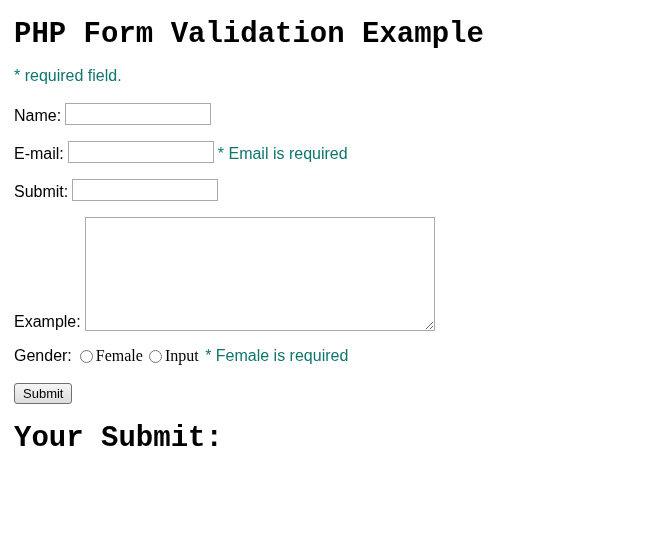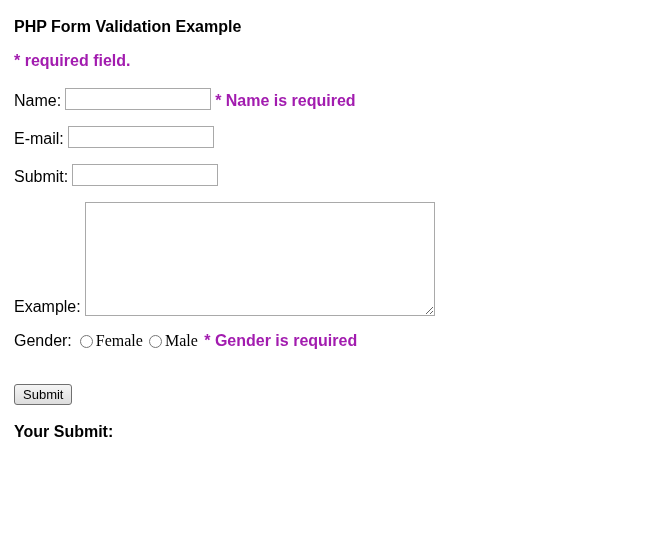--- a/index.html
+++ b/index.html
@@ -6,27 +6,27 @@
       font-family: "Segoe UI", Tahoma, Arial, sans-serif;
       font-size: 16px;
       color: #000;
       background: #fff;
       margin: 0;
       padding: 14px;
       width: 665px;
       box-sizing: border-box;
     }
     h2 {
-      font-size: 16px;
+      font-size: 29px;
       font-weight: bold;
       margin: 4px 0 14px 0;
+      font-family: Liberation Mono, monospace;
     }
     .error {
-      color: #a21caf;
-      font-weight: bold;
+      color: #0f766e;
     }
     .form-row {
       margin-bottom: 16px;
       display: flex;
       align-items: flex-end;
       flex-wrap: wrap;
     }
     .form-row label {
       margin-right: 4px;
       text-align: right;
@@ -69,62 +69,62 @@
     .submit-row {
       margin-top: 7px;
       margin-bottom: 18px;
     }
     .required-note {
       margin-bottom: 18px;
     }
     .gender-row {
       display: flex;
       align-items: center;
-      margin-bottom: 34px;
+      margin-bottom: 18px;
     }
     .gender-row label:first-child {
       margin-right: 4px;
     }
   </style>
 </head>
 <body>
 
 <h2>PHP Form Validation Example</h2>
 
 <p class="error required-note">* required field.</p>
 
 <div class="form-row">
   <label>Name:</label>
   <input type="text" value="" style="">
-  <span class="error">* Name is required</span>
 </div>
 
 <div class="form-row">
   <label>E-mail:</label>
   <input type="text" value="" style="">
+  <span class="error">* Email is required</span>
 </div>
 
 <div class="form-row">
   <label>Submit:</label>
   <input type="text" value="" style="">
   <span class="error"></span>
 </div>
 
 <div class="form-row">
   <label>Example:</label>
   <textarea style=""></textarea>
 </div>
 
 <div class="gender-row">
   <label>Gender:</label>
   <input type="radio" name="gender" style="">
   <span class="radio-label">Female</span>
   <input type="radio" name="gender" style="">
-  <span class="radio-label">Male</span>
+  <span class="radio-label">Input</span>
   <span>&nbsp;</span>
-  <span class="error">* Gender is required</span>
+  <span class="error">* Female is required</span>
 </div>
 
 <div class="submit-row">
   <input type="submit" value="Submit" style="">
 </div>
 
 <h2>Your Submit:</h2>
 
 </body></html>

